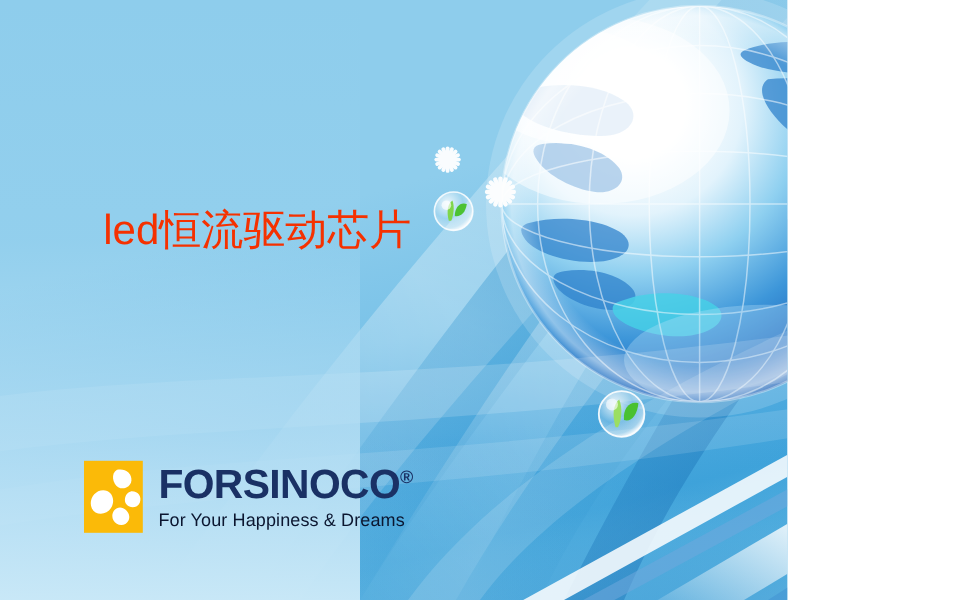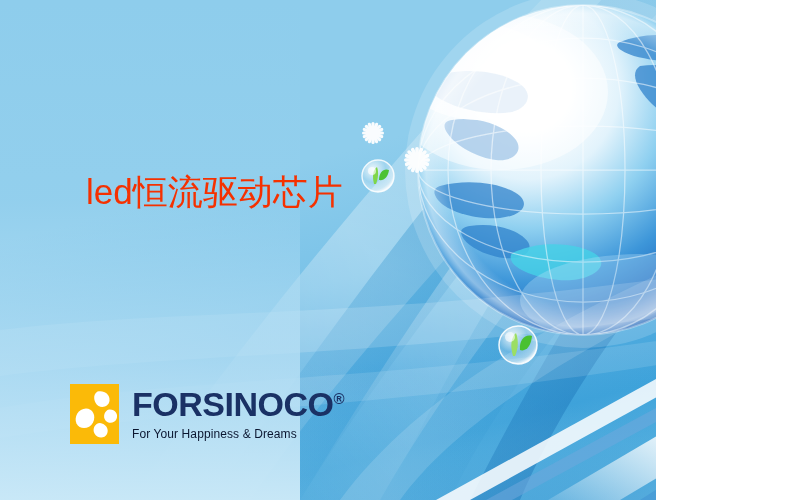--- a/index.html
+++ b/index.html
@@ -45,21 +45,21 @@
   .logo{position:absolute;left:70px;top:384px;display:flex;align-items:flex-end;}
   .logo-mark{width:49px;height:60px;background:#FBBA08;position:relative;flex:0 0 auto;}
   .logo-text{margin-left:13px;margin-top:-2px;}
   .brand{
     font-size:34px;font-weight:bold;color:#1A3165;
     line-height:34px;letter-spacing:-0.5px;white-space:nowrap;
     position:relative;display:inline-block;
   }
   .brand .reg{font-size:15px;vertical-align:super;line-height:0;font-weight:bold;}
   .tagline{
-    font-size:12px;color:#0B1630;line-height:20px;margin-top:3px;
+    font-size:15px;color:#0B1630;line-height:20px;margin-top:3px;
     white-space:nowrap;letter-spacing:.1px;
   }
 </style>
 </head>
 <body>
 
 <div id="poster">
 
   <div class="layer bg-base"></div>
   <div class="layer bg-lower"></div>

